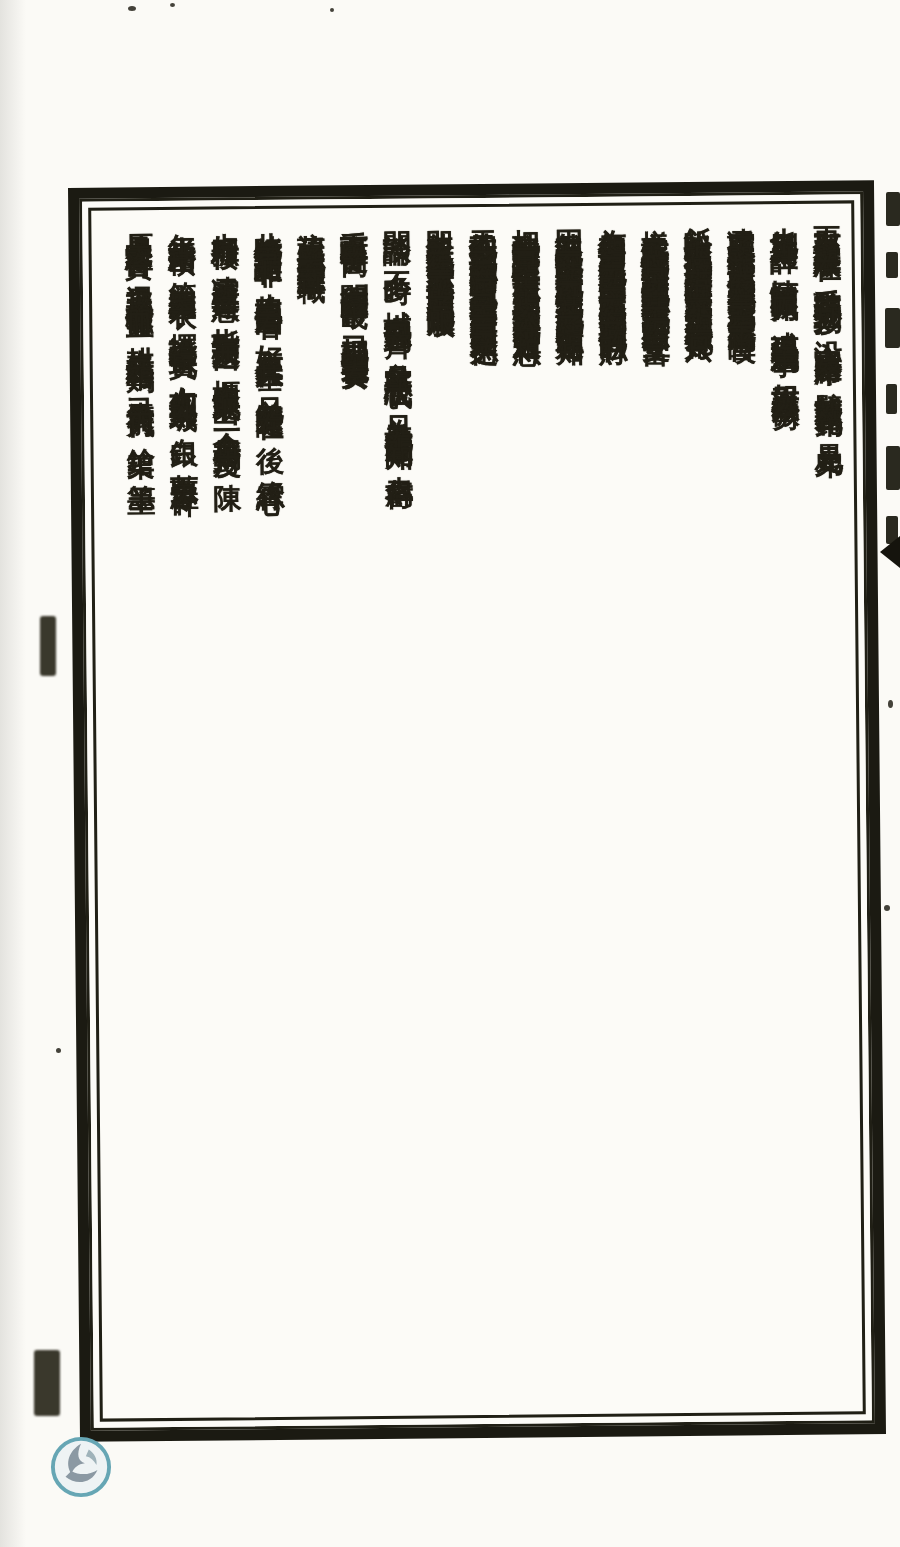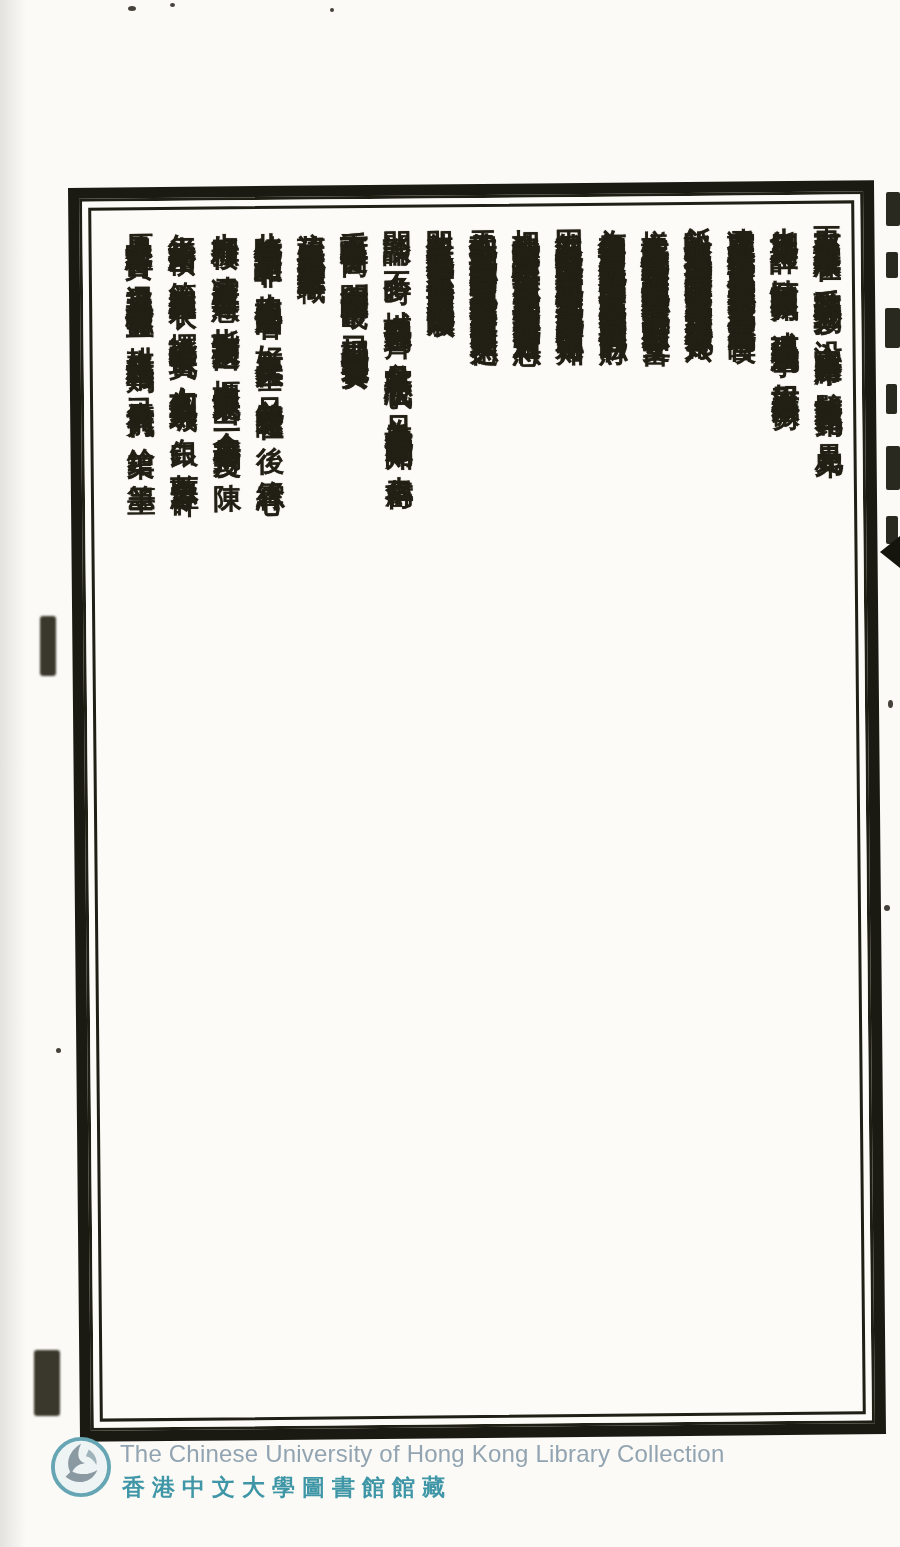--- a/index.html
+++ b/index.html
@@ -131,15 +131,13 @@
 
 <div class="footer">
   <span class="logo">
     <svg viewBox="0 0 64 64" width="62" height="62">
       <circle cx="32" cy="32" r="29" fill="#eef3f4" stroke="#66a6b4" stroke-width="4"></circle>
       <path d="M32 8 C20 15 15 28 22 39 C25 32 29 29 36 28 C29 26 27 19 32 8 Z" fill="#8b99a3"></path>
       <path d="M16 42 C27 51 43 49 49 35 C41 40 31 41 22 36 Z" fill="#8b99a3"></path>
       <path d="M40 14 C46 18 49 24 48 30 C45 25 42 22 37 21 Z" fill="#9fb3ba"></path>
     </svg>
   </span>
-  <div class="footer-en" style="color:#92a4b1;">The Chinese University of Hong Kong Library Collection</div>
-  <div class="footer-zh" style="color:#3e96a6;">香港中文大學圖書館館藏</div>
 </div>
 
 </body></html>

